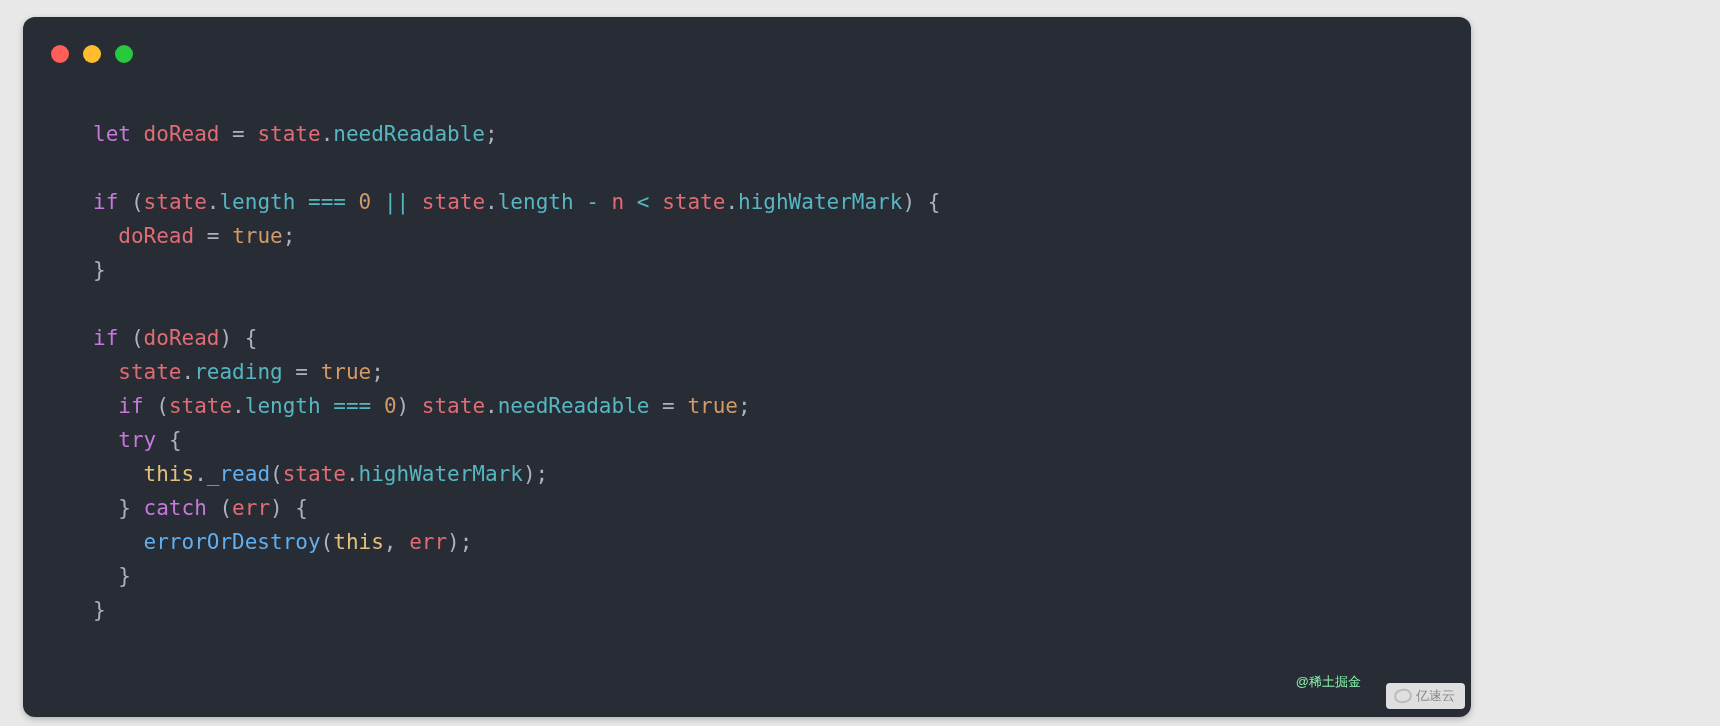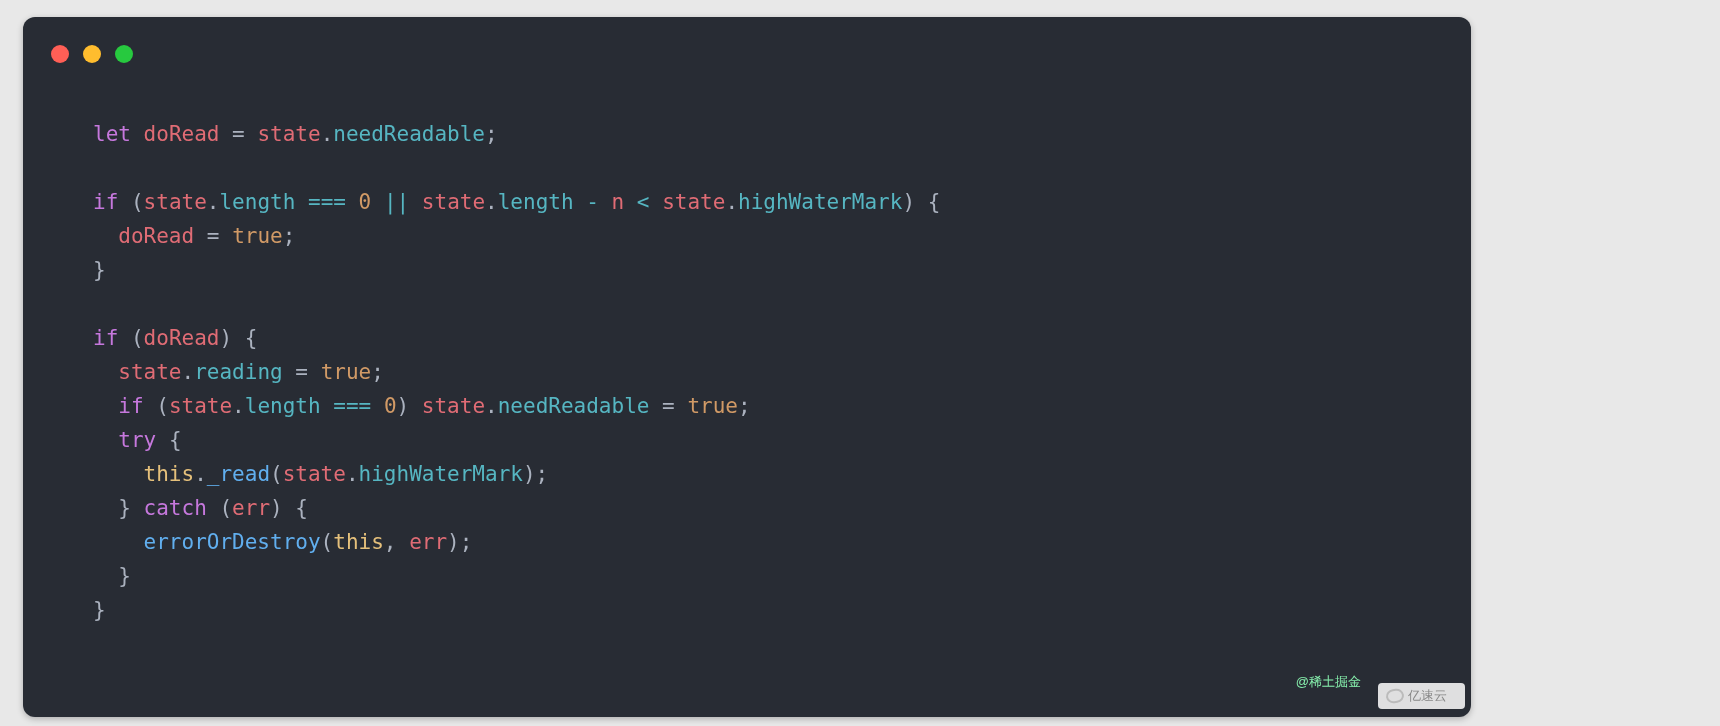--- a/index.html
+++ b/index.html
@@ -15,21 +15,21 @@
   .tok-id{color:#E06C75;}
   .tok-prop{color:#56B6C2;}
   .tok-op{color:#56B6C2;}
   .tok-punc{color:#ABB2BF;}
   .tok-num{color:#D19A66;}
   .tok-bool{color:#D19A66;}
   .tok-fn{color:#61AFEF;}
   .tok-this{color:#E5C07B;}
   .tok-eq{color:#ABB2BF;}
   .wm1{position:absolute;right:110px;bottom:26px;color:#86efac;font-size:13px;font-family:sans-serif;}
-  .wm2{position:absolute;right:6px;bottom:8px;background:rgba(255,255,255,.85);color:#888;font-size:13px;font-family:sans-serif;padding:4px 18px 4px 30px;border-radius:4px;}
+  .wm2{position:absolute;right:6px;bottom:8px;background:rgba(255,255,255,.85);color:#888;font-size:13px;font-family:sans-serif;padding:4px 10px 4px 30px;border-radius:4px;}
   .wm2::before{content:"";position:absolute;left:8px;top:6px;width:14px;height:10px;border:2px solid #bbb;border-radius:50%/60%;transform:rotate(-8deg);}
 </style>
 </head>
 <body>
 
 <div class="frame">
   <div class="card">
     <div class="dots">
       <div class="dot red"></div>
       <div class="dot yellow"></div>

